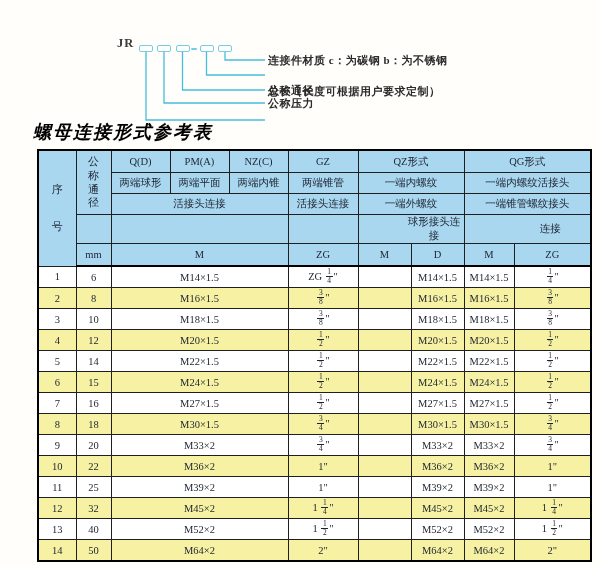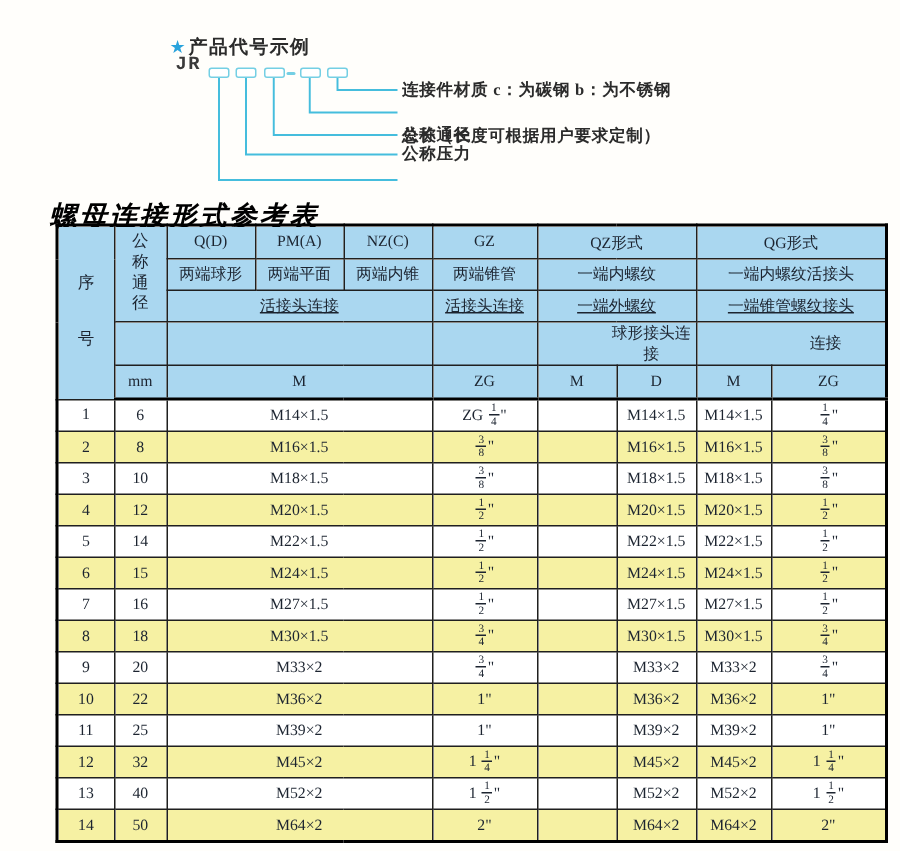--- a/index.html
+++ b/index.html
@@ -22,50 +22,50 @@
   .diagram{position:absolute;left:0;top:0;width:600px;height:145px;}
   .diagram svg{position:absolute;left:0;top:0;}
   .diag-heading{
     position:absolute;left:113px;top:23px;font-size:12.5px;font-weight:bold;
     color:#2b2b2b;font-family:"Liberation Sans","DejaVu Sans",sans-serif;
     letter-spacing:1px;white-space:nowrap;
   }
   .diag-heading .star{color:var(--star-blue);margin-right:1px;font-size:12px;}
   .jr{
     position:absolute;left:117px;top:36px;font-size:12.5px;font-weight:bold;color:#3a3a3a;
-    font-family:Liberation Mono, monospace;letter-spacing:1px;
+    font-family:Liberation Serif, serif;letter-spacing:1px;
   }
   .code-box{
     position:absolute;top:45px;width:12px;height:5px;
     border:1.5px solid var(--box-outline);border-radius:2px;background:#fff;
   }
   .code-dash{position:absolute;top:48px;width:6px;height:2px;background:var(--box-outline);border-radius:1px;}
   .diag-label{
     position:absolute;left:268px;height:14px;line-height:14px;font-size:11px;font-weight:bold;
     color:#2b2b2b;white-space:nowrap;letter-spacing:0.5px;
     font-family:Liberation Serif, serif;
   }
   
   .table-title{
-    position:absolute;left:33px;top:132px;font-size:18px;font-weight:bold;font-style:italic;
+    position:absolute;left:33px;top:120px;font-size:18px;font-weight:bold;font-style:italic;
     color:#000;letter-spacing:2px;font-family:"Liberation Serif","DejaVu Serif",serif;
   }
   
   table.ref{
     position:absolute;left:37px;top:149px;width:554px;table-layout:fixed;
     border-collapse:collapse;border:2px solid #000;
   }
   table.ref th, table.ref td{
     border:1px solid var(--border);padding:0 1px;text-align:center;vertical-align:middle;
     font-size:10.5px;font-weight:normal;color:var(--ink);overflow:hidden;
   }
   thead th{background:var(--header-bg);}
   thead tr:nth-child(1) th{height:21px;}
   thead tr:nth-child(2) th{height:20px;}
-  thead tr:nth-child(3) th{height:20px;text-decoration:underline;}
+  thead tr:nth-child(3) th{height:20px;}
   thead tr:nth-child(4) th{height:20px;padding-left:47px;}
   thead tr:nth-child(5) th{height:21px;}
   thead tr:nth-child(5) th{border-bottom:2px solid #000;}
   tbody td{height:20px;background:var(--row-bg);}
   tbody tr.alt td{background:var(--row-alt-bg);}
   .vstack{width:1.1em;margin:0 auto;word-break:break-all;line-height:1.25;font-size:11px;}
   .seq-head .vstack{line-height:3.4;}
   .frac{
     display:inline-flex;flex-direction:column;align-items:center;vertical-align:middle;
     line-height:1;font-size:7.5px;margin:0 1px;position:relative;top:-1px;
@@ -78,21 +78,20 @@
 
 <div class="diagram">
   <svg width="600" height="145">
     <polyline points="225,52 225,60 265,60" fill="none" stroke="#45bddd" stroke-width="1.3"></polyline>
     <polyline points="206.5,52 206.5,75 265,75" fill="none" stroke="#45bddd" stroke-width="1.3"></polyline>
     <polyline points="182.5,52 182.5,90 265,90" fill="none" stroke="#45bddd" stroke-width="1.3"></polyline>
     <polyline points="164,52 164,103 265,103" fill="none" stroke="#45bddd" stroke-width="1.3"></polyline>
     <polyline points="146,52 146,120 265,120" fill="none" stroke="#45bddd" stroke-width="1.3"></polyline>
   </svg>
 
-  <div class="diag-heading"><span class="star">★</span><span>产品代号示例</span></div>
 
   <div class="jr">JR</div>
 
   <div class="code-box" style="left:139px"></div>
   <div class="code-box" style="left:157px"></div>
   <div class="code-box" style="left:176px"></div>
   <div class="code-dash" style="left:191px"></div>
   <div class="code-box" style="left:200px"></div>
   <div class="code-box" style="left:218px"></div>
 

